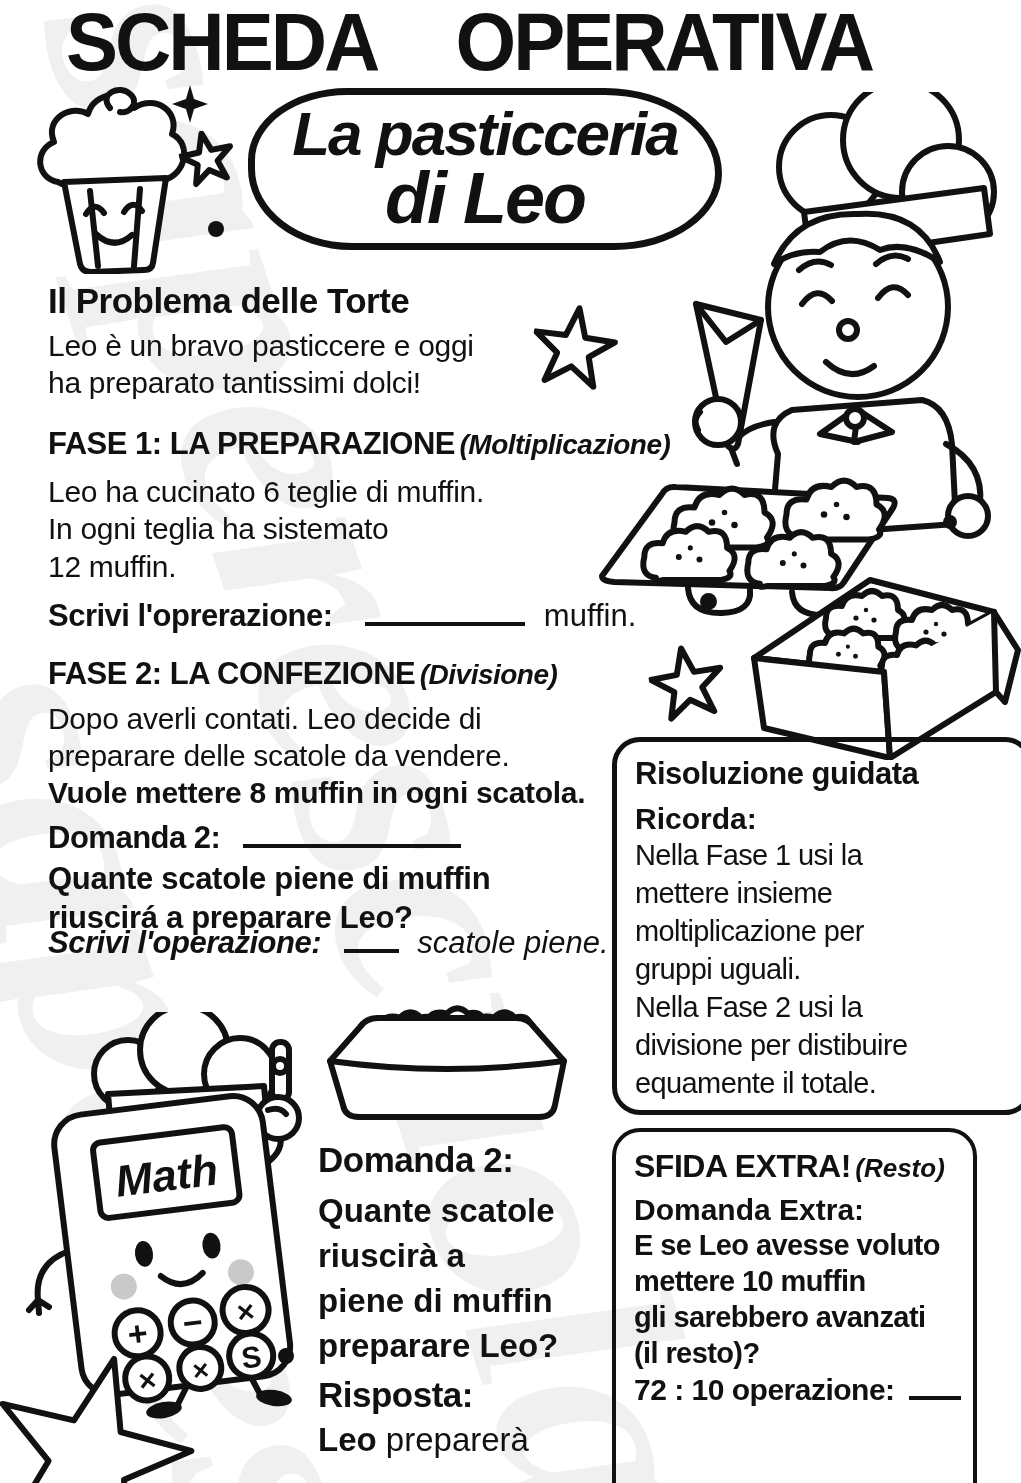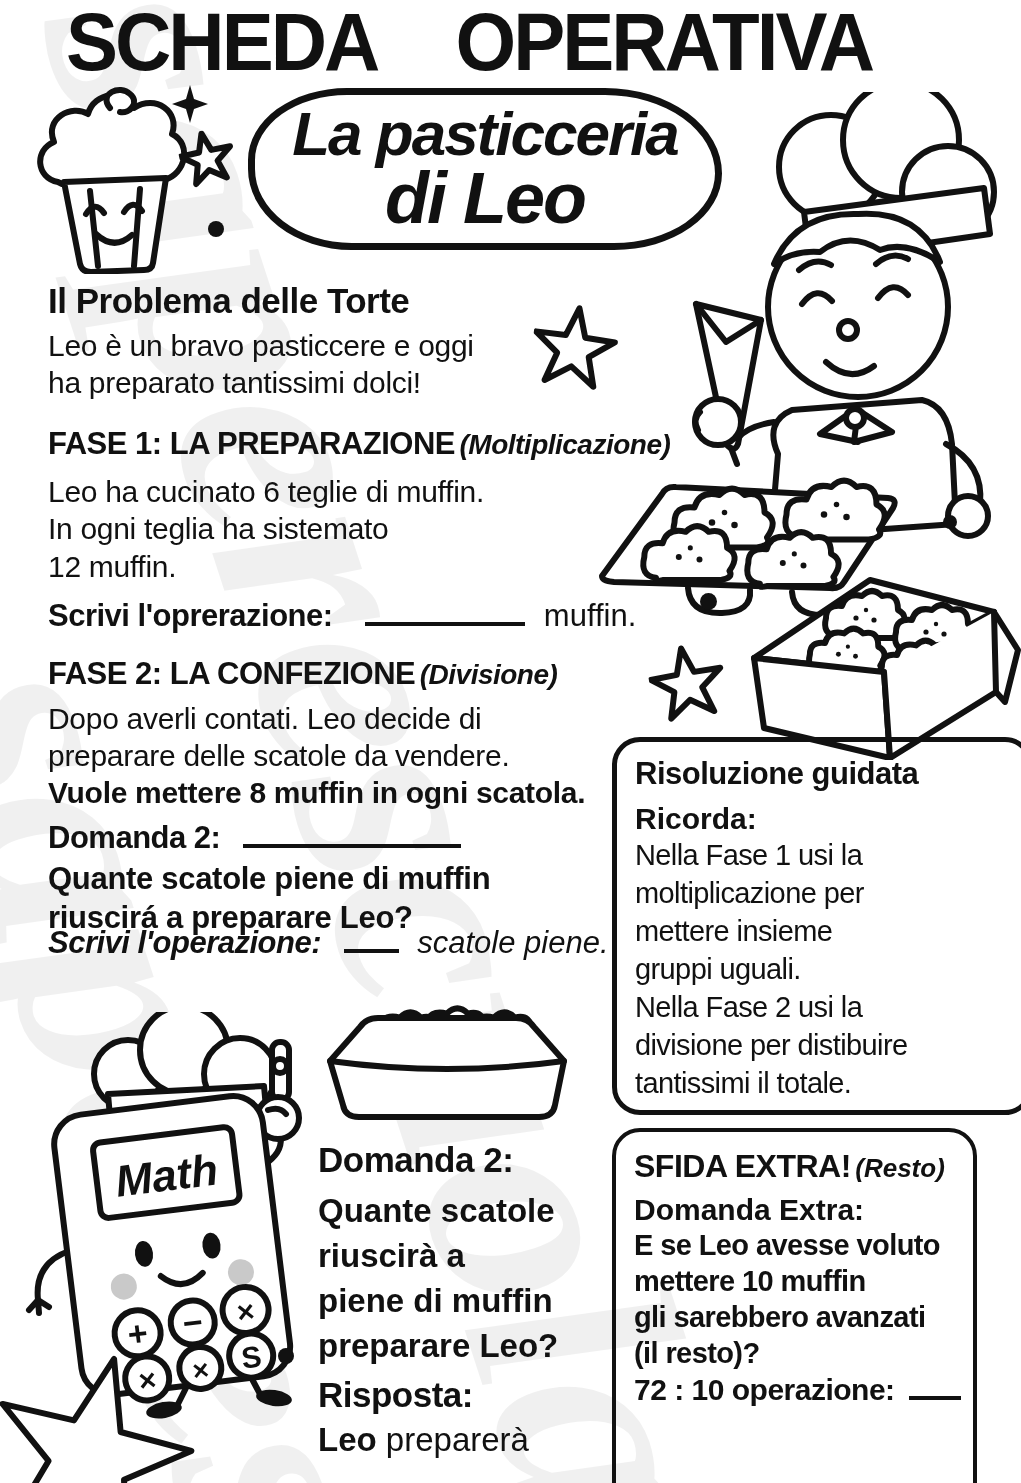--- a/index.html
+++ b/index.html
@@ -165,26 +165,26 @@
   <div class="abs z nw" style="left:48px;top:920px;font-size:31px;font-style:italic;">
     <span class="b" style="letter-spacing:-0.5px;">Scrivi l'operazione:</span>
     <span class="blank" style="width:55px;margin:0 10px 0 14px;"></span>
     <span>scatole piene.</span>
   </div>
 
   <div class="rbox z" style="left:612px;top:737px;width:421px;height:378px;">
     <div class="b nw" style="font-size:31px;letter-spacing:-0.5px;">Risoluzione guidata</div>
     <div class="b nw" style="font-size:30px;margin-top:10px;">Ricorda:</div>
     <div class="bl">Nella Fase 1 usi la</div>
+    <div class="bl">mettere insieme</div>
     <div class="bl">moltiplicazione per</div>
-    <div class="bl">mettere insieme</div>
     <div class="bl">gruppi uguali.</div>
     <div class="bl">Nella Fase 2 usi la</div>
     <div class="bl">divisione per distibuire</div>
-    <div class="bl">tantissimi il totale.</div>
+    <div class="bl">equamente il totale.</div>
   </div>
 
   <div class="rbox z" style="left:612px;top:1128px;width:365px;height:404px;border-width:4px;padding-top:16px;">
     <div class="nw">
       <span class="b" style="font-size:32px;letter-spacing:-0.5px;">SFIDA EXTRA!</span>
       <span class="b it" style="font-size:26px;">(Resto)</span>
     </div>
     <div class="b nw" style="font-size:30px;margin-top:8px;">Domanda Extra:</div>
     <div class="bl b" style="line-height:36px;">E se Leo avesse voluto</div>
     <div class="bl b" style="line-height:36px;">mettere 10 muffin</div>

